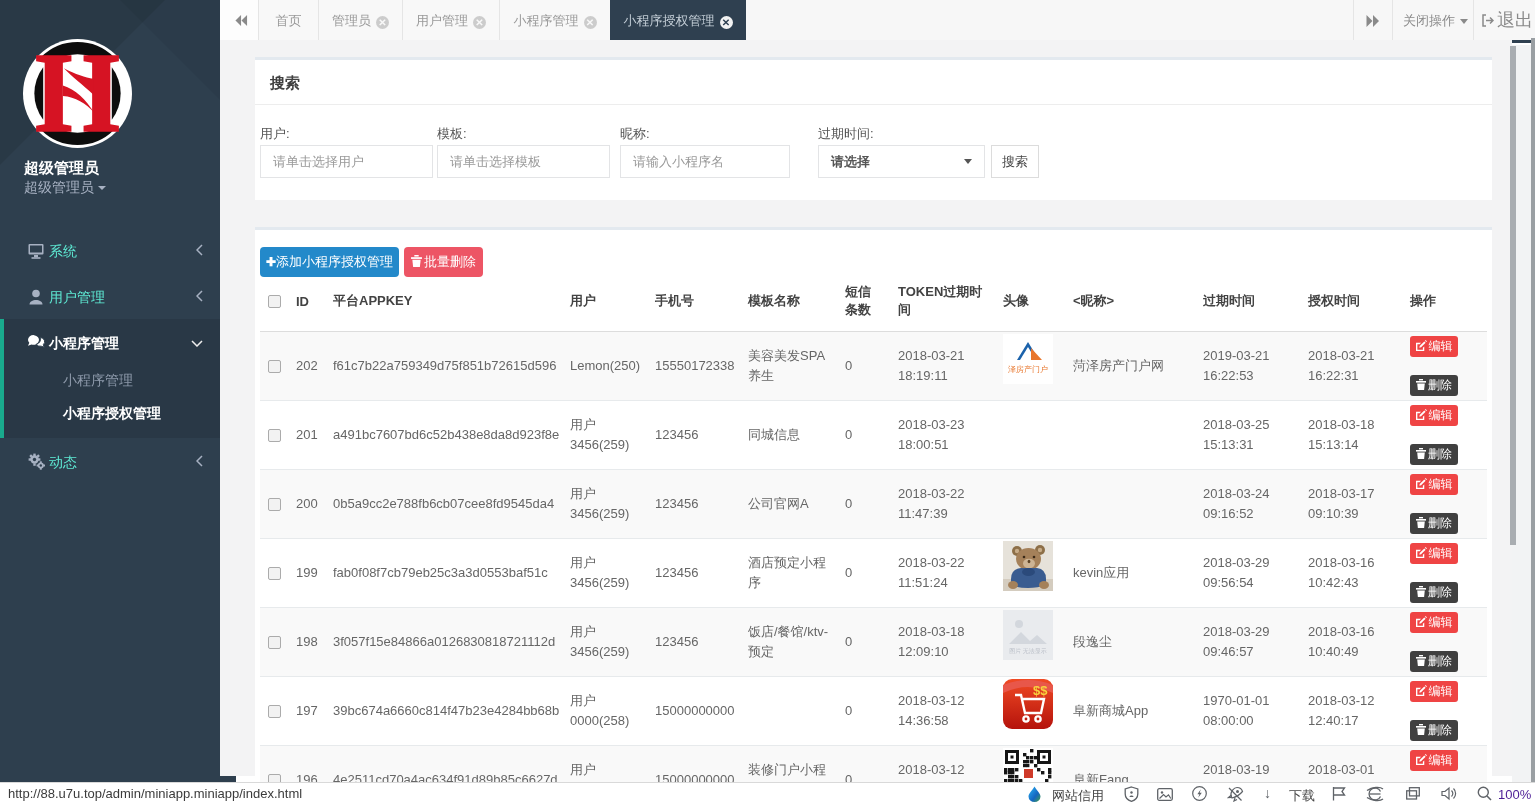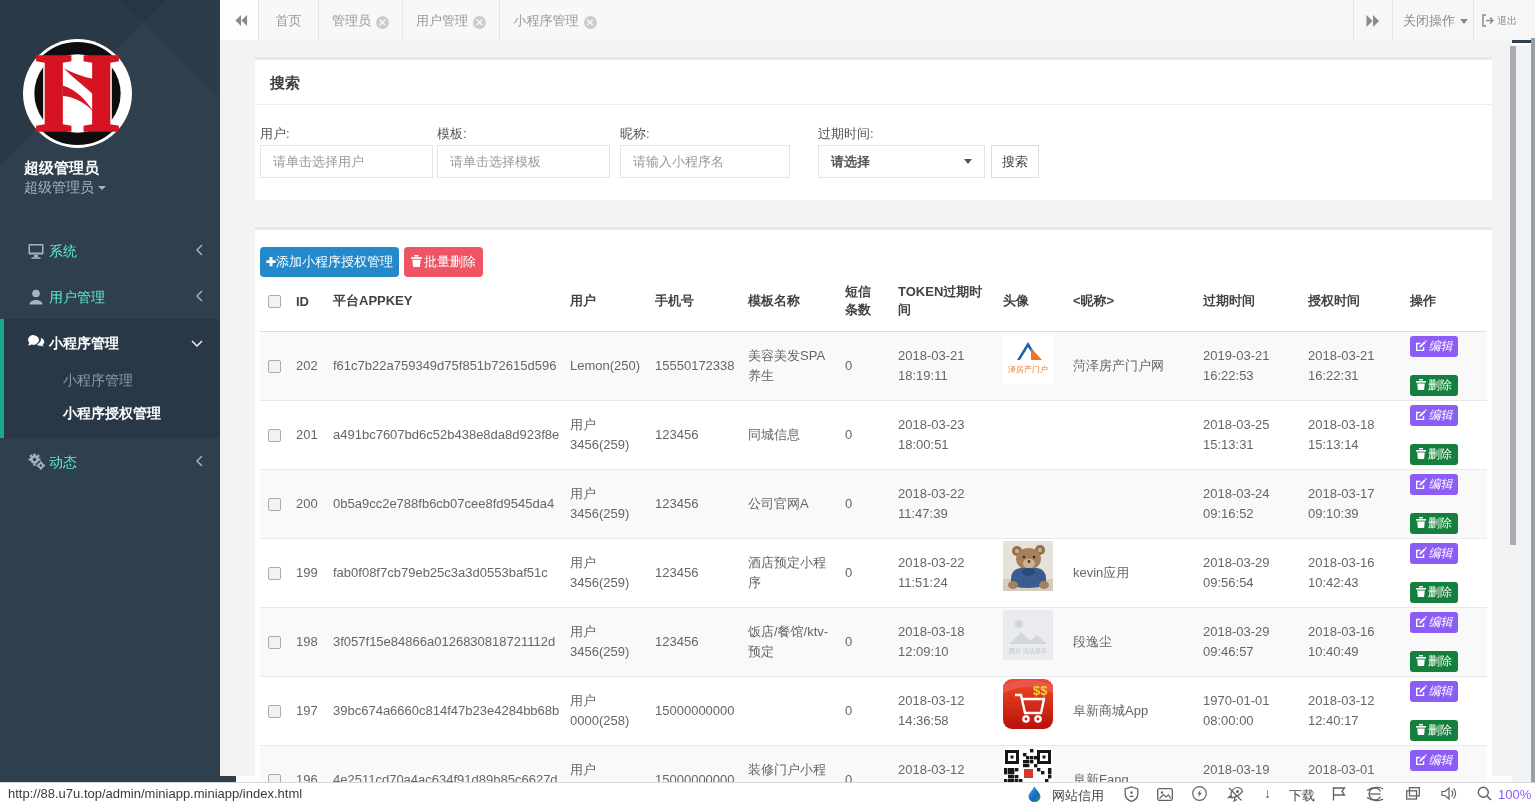--- a/index.html
+++ b/index.html
@@ -57,22 +57,22 @@
 
 table { border-collapse:collapse; table-layout:fixed; }
 #tbl { position:absolute; left:5px; top:49px; width:1227px; font-size:13px; color:#666; }
 #tbl th { font-size:13px; color:#434343; text-align:left; font-weight:bold; padding:4px 8px 12px; vertical-align:middle; border-bottom:1px solid #ddd; }
 #tbl td { padding:4px 8px; vertical-align:middle; border-top:1px solid #e7eaec; line-height:20px; }
 #tbl td.av { padding:2px 8px 4px; vertical-align:top; }
 #tbl tr.odd td { background:#f9f9f9; }
 .ckb { width:13px; height:13px; border:1px solid #ababab; border-radius:2px; background:#f2f2f2; }
 .avatar { width:50px; height:50px; display:block; }
 .opbtn { display:block; width:48px; height:21px; border-radius:3px; color:#fff; font-size:12px; line-height:21px; text-align:center; }
-.op-edit { background:#8b5cf6; margin-bottom:18px;font-style:italic; }
-.op-del { background:#15803d; }
+.op-edit { background:#ef4444; margin-bottom:18px; }
+.op-del { background:#404040; }
 
 
 #sb-thumb { left:1510px; top:46px; width:6px; height:499px; background:#a9adb1; }
 #win-edge { left:1531px; top:38px; width:4px; height:744px; background:#9a9fa3; }
 #statusbar { left:0; top:782px; width:1535px; height:23px; background:#fff; border-top:1px solid #d9d9d9; font-size:13px; color:#3b3b3b; }
 #statusbar .url { position:absolute; left:8px; top:3px; }
 .sico { position:absolute; top:3px; color:#57606a; }
 </style>
 </head>
 <body>
@@ -182,37 +182,38 @@
         </g>
       </svg>
     <div class="tb-sep" style="left:38px"></div>
     <div class="tab" id="tab-home" style="left:39px;width:59px">首页</div>
     <div class="tb-sep" style="left:98px"></div>
     <div class="tab" style="left:99px;width:83px">管理员<span class="x">✕</span></div>
     <div class="tb-sep" style="left:182px"></div>
     <div class="tab" style="left:183px;width:96px">用户管理<span class="x">✕</span></div>
     <div class="tb-sep" style="left:279px"></div>
     <div class="tab" style="left:280px;width:110px">小程序管理<span class="x">✕</span></div>
+    <div class="tab" id="tab-active" style="left:390px;width:136px">小程序授权管理<span class="x">✕</span></div>
     <div class="tb-sep" style="left:1133px"></div>
     <svg class="abs" style="left:1146px;top:14px" width="14" height="14" viewBox="0 0 14 14">
         <g fill="#8a8a8a">
           <path d="M 0.5 1 L 0.5 13 L 6.5 7 Z"></path>
           <path d="M 7 1 L 7 13 L 13 7 Z"></path>
         </g>
       </svg>
     <div class="tb-sep" style="left:1172px"></div>
     <div class="abs" style="left:1183px;top:0;height:41px;line-height:41px;font-size:13px;color:#8a8a8a">关闭操作<span style="display:inline-block;width:0;height:0;border-left:4px solid transparent;border-right:4px solid transparent;border-top:5px solid #8a8a8a;margin-left:5px;vertical-align:1px"></span></div>
     <div class="tb-sep" style="left:1253px"></div>
     <svg class="abs" style="left:1261px;top:14px" width="13" height="13" viewBox="0 0 13 13">
         <g fill="none" stroke="#8a8a8a" stroke-width="1.5">
           <path d="M 5 1 L 2 1 L 2 12 L 5 12"></path>
           <path d="M 5 6.5 L 12 6.5 M 9 3.5 L 12 6.5 L 9 9.5"></path>
         </g>
       </svg>
-    <div class="abs" style="left:1277px;top:0;height:41px;line-height:41px;font-size:10px;color:#8a8a8a">退出</div>
+    <div class="abs" style="left:1277px;top:0;height:41px;line-height:41px;font-size:18px;color:#8a8a8a">退出</div>
   </div>
   <div id="nav-dark" class="abs"></div>
   <div id="nav-teal" class="abs"></div>
 
   <div id="content" class="abs">
     <div class="panel" id="panel-search">
       <div id="sh-title" class="abs">搜索</div>
       <div id="sh-line" class="abs"></div>
       <div class="flabel" style="left:5px">用户:</div>
       <div class="flabel" style="left:182px">模板:</div>
@@ -682,16 +683,16 @@
         </g>
       </svg>
     <svg class="sico" style="left:1441px" width="16" height="15" viewBox="0 0 16 15">
         <path d="M 1 5.5 L 4 5.5 L 8 2 L 8 13 L 4 9.5 L 1 9.5 Z" fill="none" stroke="#5f6368" stroke-width="1.2"></path>
         <path d="M 10.5 4.5 A 4.5 4.5 0 0 1 10.5 10.5 M 12.5 2.5 A 7 7 0 0 1 12.5 12.5" fill="none" stroke="#5f6368" stroke-width="1.2"></path>
       </svg>
     <svg class="sico" style="left:1477px" width="15" height="15" viewBox="0 0 15 15">
         <circle cx="6.3" cy="6.3" r="5" fill="none" stroke="#5f6368" stroke-width="1.4"></circle>
         <path d="M 10 10 L 14 14" stroke="#5f6368" stroke-width="1.6"></path>
       </svg>
-    <div class="sico" style="left:1498px;top:4px;font-size:13px;color:#8b5cf6">100%</div>
+    <div class="sico" style="left:1498px;top:4px;font-size:13px;color:#4c1d95">100%</div>
   </div>
 
 </div>
 
 </body></html>

